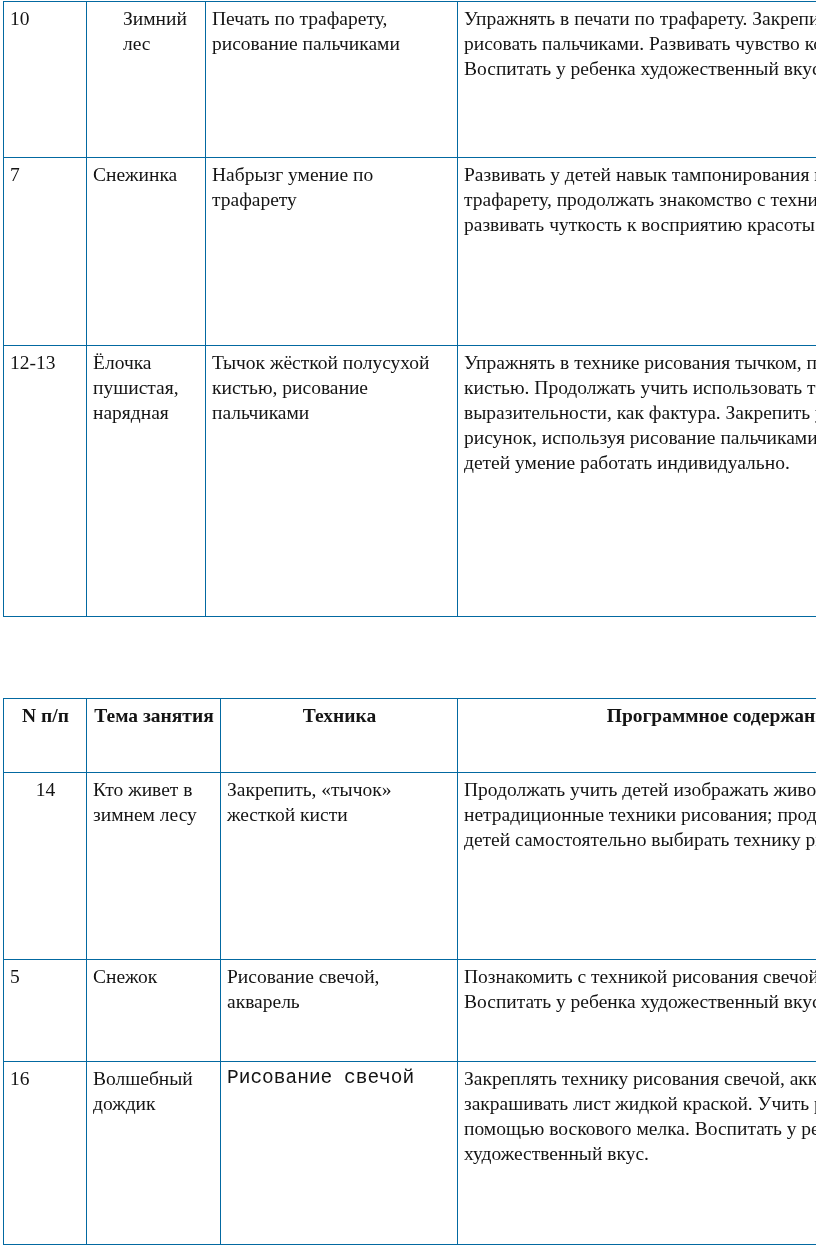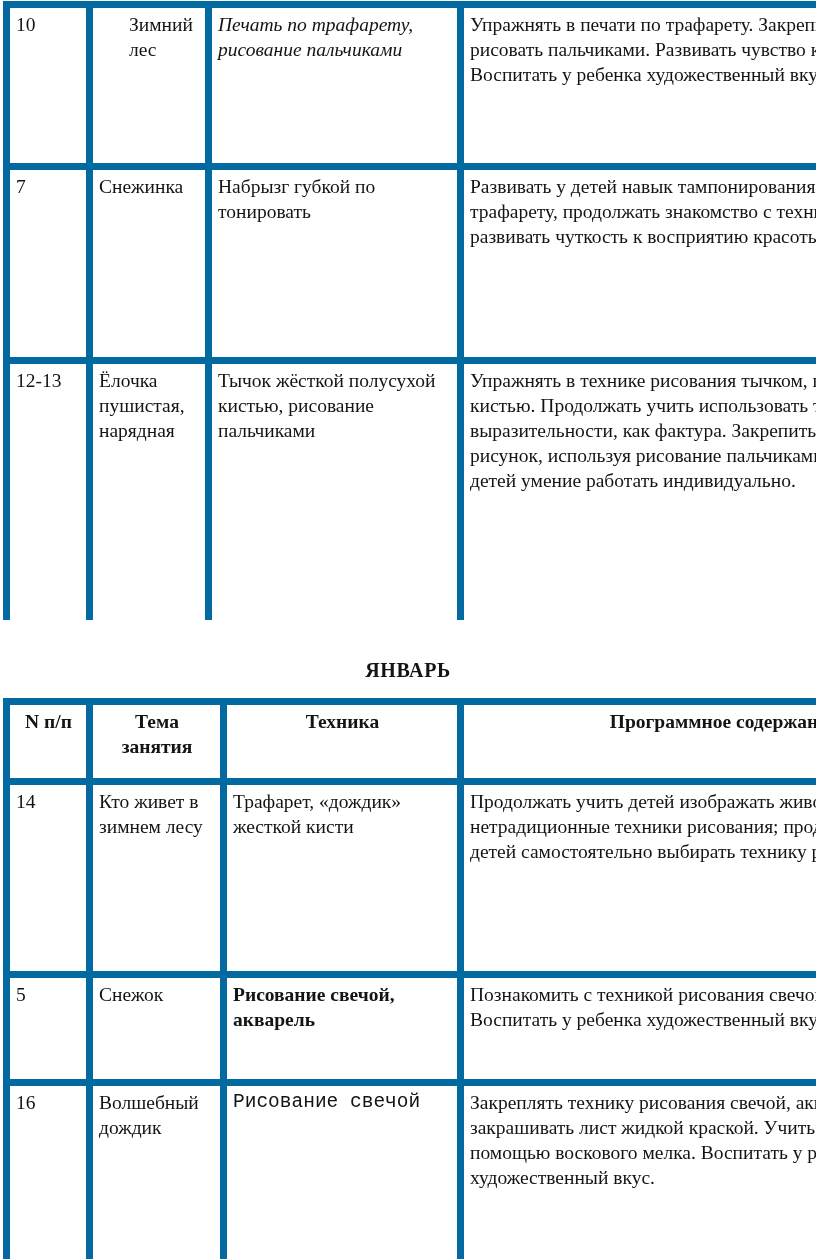--- a/index.html
+++ b/index.html
@@ -25,21 +25,21 @@
   table.plan {
     position: absolute;
     border-collapse: collapse;
     table-layout: fixed;
     
     width: 980px;
     left: 3px;
   }
   table.plan td,
   table.plan th {
-    border: 7px solid #0369a1;
+    border: 1px solid #0369a1;
     vertical-align: top;
     padding: 4px 5px 3px 6px;
     font-size: 19.5px;
     line-height: 1.285;
     font-weight: normal;
     text-align: left;
     overflow: hidden;
   }
   table.plan th {
     font-weight: bold;
@@ -90,68 +90,67 @@
     <colgroup>
       <col class="c-num">
         <col class="c-theme">
         <col class="c-tech">
         <col class="c-prog">
     </colgroup>
     <tbody>
       <tr>
         <td style="height: 148px;">10</td>
         <td style="height: 148px; padding-left: 36px;">Зимний лес</td>
-        <td style="height: 148px; font-style: italic;">Печать по трафарету, рисование пальчиками</td>
+        <td style="height: 148px;">Печать по трафарету, рисование пальчиками</td>
         <td style="height: 148px;">Упражнять в печати по трафарету. Закрепить умение рисовать пальчиками. Развивать чувство композиции. Воспитать у ребенка художественный вкус.</td>
       </tr>
       <tr>
         <td style="height: 180px;">7</td>
         <td style="height: 180px;">Снежинка</td>
-        <td style="height: 180px;">Набрызг губкой по тонировать</td>
+        <td style="height: 180px;">Набрызг умение по трафарету</td>
         <td style="height: 180px;">Развивать у детей навык тампонирования губкой по трафарету, продолжать знакомство с техникой набрызга; развивать чуткость к восприятию красоты зимних явлений.</td>
       </tr>
       <tr>
         <td style="height: 263px; margin-left: 48px;">12-13</td>
         <td style="height: 263px;">Ёлочка пушистая, нарядная</td>
         <td style="height: 263px;">Тычок жёсткой полусухой кистью, рисование пальчиками</td>
         <td style="height: 263px;">Упражнять в технике рисования тычком, полусухой жёсткой кистью. Продолжать учить использовать такое средство выразительности, как фактура. Закрепить умение украшать рисунок, используя рисование пальчиками. Воспитывать у детей умение работать индивидуально.</td>
       </tr>
     </tbody>
   </table>
 
   <div class="gap-strip"></div>
 
-  <div class="month-heading">ЯНВАРЬ</div>
 
   <table class="plan" id="table-january">
     <colgroup>
       <col class="c-num">
         <col class="c-theme2">
         <col class="c-tech2">
         <col class="c-prog">
     </colgroup>
     <thead>
       <tr>
         <th style="height: 66px;">N п/п</th>
         <th style="height: 66px;">Тема занятия</th>
         <th style="height: 66px;">Техника</th>
         <th style="height: 66px;">Программное содержание</th>
       </tr>
     </thead>
     <tbody>
       <tr>
-        <td style="height: 179px;">14</td>
+        <td style="height: 179px; text-align: center;">14</td>
         <td style="height: 179px; margin-top: 8px;">Кто живет в зимнем лесу</td>
-        <td style="height: 179px;">Трафарет, «дождик» жесткой кисти</td>
+        <td style="height: 179px;">Закрепить, «тычок» жесткой кисти</td>
         <td style="height: 179px;">Продолжать учить детей изображать животных, используя нетрадиционные техники рисования; продолжать обучать детей самостоятельно выбирать технику рисования.</td>
       </tr>
       <tr>
         <td style="height: 94px;">5</td>
         <td style="height: 94px;">Снежок</td>
-        <td style="height: 94px; font-weight: bold;">Рисование свечой, акварель</td>
+        <td style="height: 94px;">Рисование свечой, акварель</td>
         <td style="height: 94px;">Познакомить с техникой рисования свечой, тонировать фон. Воспитать у ребенка художественный вкус.</td>
       </tr>
       <tr>
         <td style="height: 175px;">16</td>
         <td style="height: 175px; margin-top: 20px;">Волшебный дождик</td>
         <td style="height: 175px; font-family: Liberation Mono, monospace;">Рисование свечой</td>
         <td style="height: 175px;">Закреплять технику рисования свечой, аккуратно закрашивать лист жидкой краской. Учить рисовать тучу с помощью воскового мелка. Воспитать у ребенка художественный вкус.</td>
       </tr>
     </tbody>
   </table>

